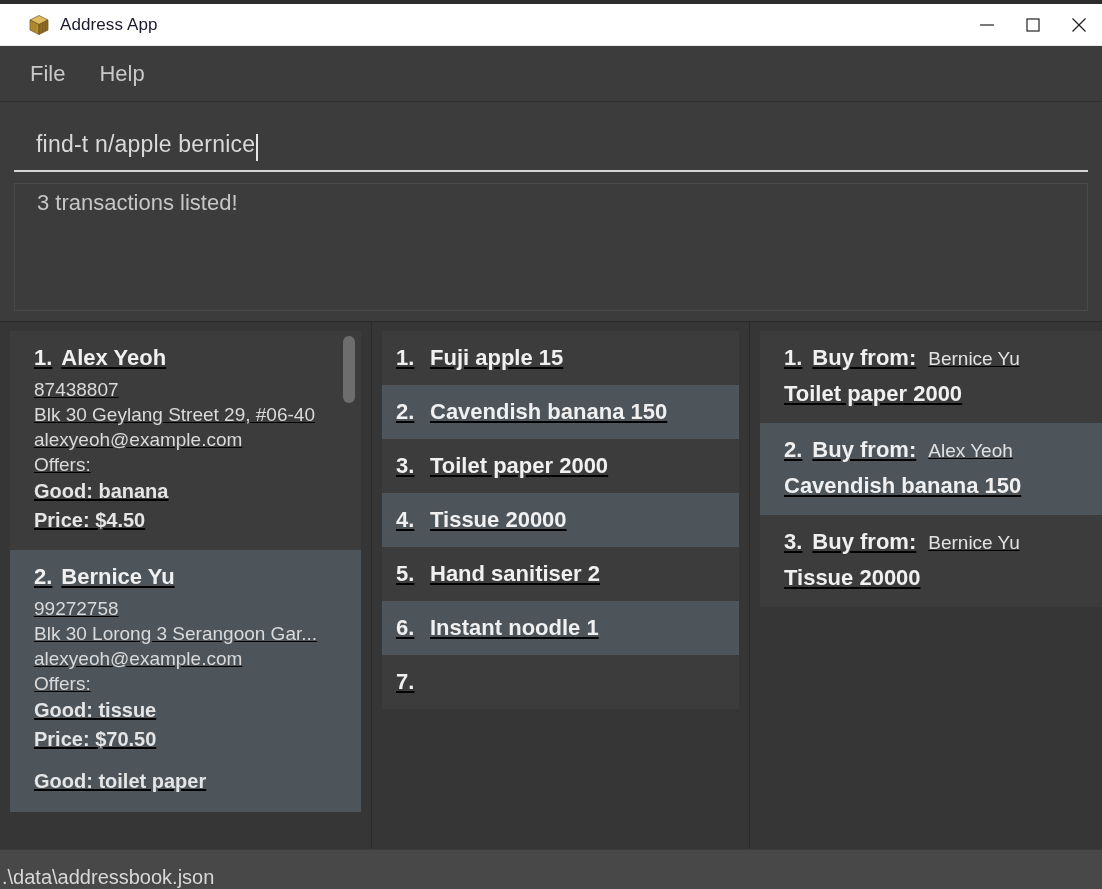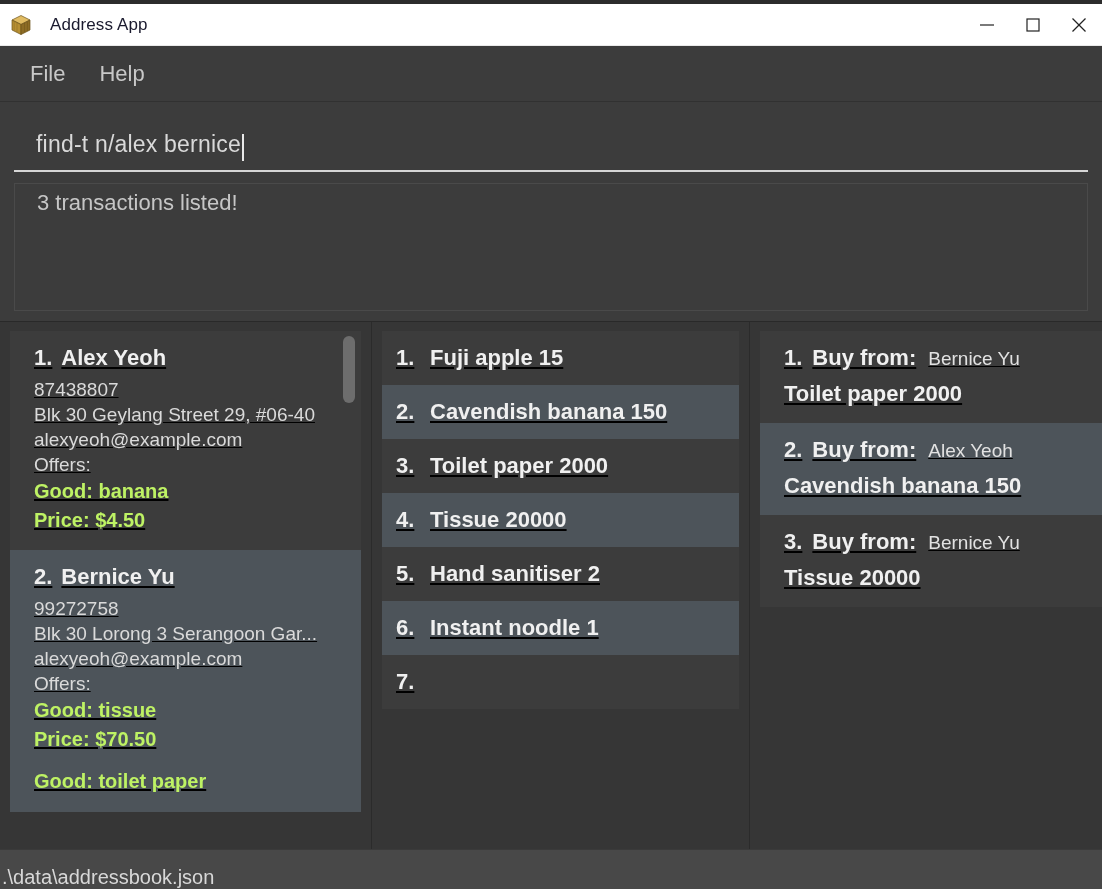--- a/index.html
+++ b/index.html
@@ -34,23 +34,24 @@
     height: 42px;
     background: #ffffff;
     display: flex;
     align-items: center;
     border-bottom: 1px solid #eaeaea;
   }
   .titlebar-left {
     display: flex;
     align-items: center;
     padding-left: 10px;
-    gap: 18px;
+    gap: 10px;
     flex: 1 1 auto;
     min-width: 0;
+    margin-left: 18px;
   }
   .app-icon {
     width: 22px;
     height: 22px;
     position: relative;
     flex: 0 0 auto;
   }
   .app-title {
     font-size: 17px;
     color: #1a1a2e;
@@ -182,21 +183,21 @@
     font-size: 19px;
     color: #dadada;
     line-height: 1.32;
     white-space: nowrap;
     overflow: hidden;
     text-overflow: ellipsis;
   }
   .person-bold {
     font-size: 20px;
     font-weight: bold;
-    color: #bef264;
+    color: #e5e5e5;
     line-height: 1.42;
     white-space: nowrap;
   }
   .offer-gap { height: 14px; }
 
   
   .scroll-track {
     position: absolute;
     top: 9px;
     right: 16px;
@@ -330,21 +331,21 @@
     </div>
   </div>
 
   <div class="menubar">
     <div class="menu-item">File</div>
     <div class="menu-item">Help</div>
   </div>
 
   <div class="command-area">
     <div class="command-field" title="Enter command here...">
-      <span class="command-text">find-t n/alex bernice</span>
+      <span class="command-text">find-t n/apple bernice</span>
         <span class="caret"></span>
     </div>
   </div>
 
   <div class="result-area">
     <div class="result-box">
       <div class="result-text">3 transactions listed!</div>
     </div>
   </div>
 

